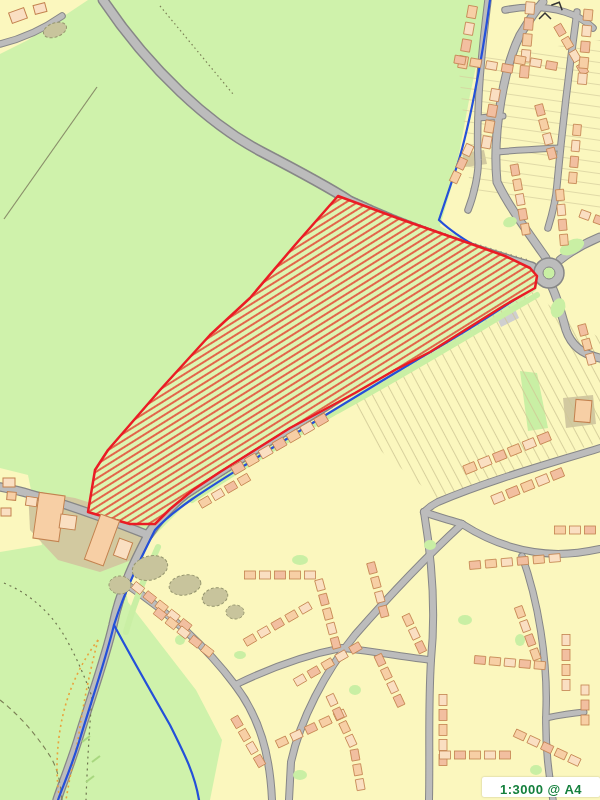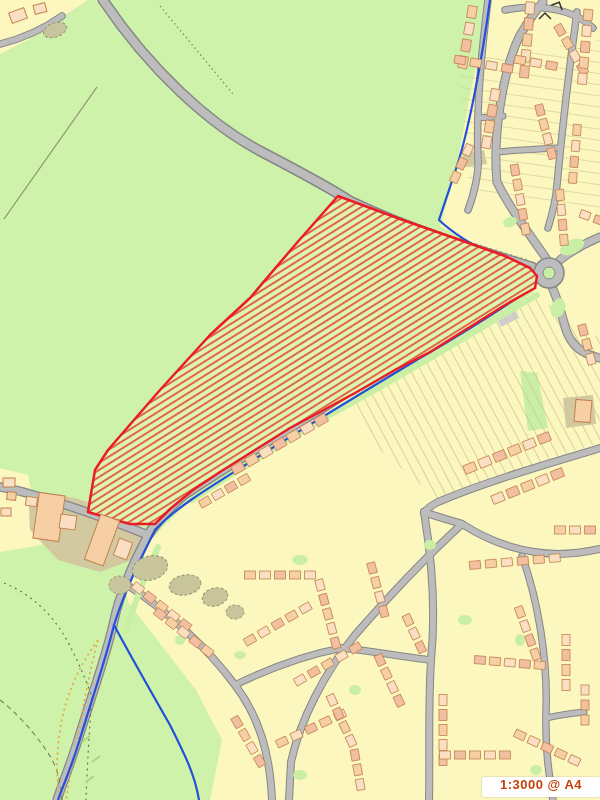--- a/index.html
+++ b/index.html
@@ -1,21 +1,21 @@
 <!DOCTYPE html>
 <html><head>
 <meta charset="utf-8">
 <style>
   html,body{margin:0;padding:0;background:#ffffff;font-family:"Liberation Sans",sans-serif;}
   .map-viewport{position:relative;width:600px;height:800px;overflow:hidden;background:#cff2ab;}
   #map-svg{position:absolute;left:0;top:0;}
   .scale-box{
     position:absolute;right:0;bottom:3px;width:118px;height:20px;
-    background:#ffffff;border-radius:2px;display:flex;align-items:flex-start;justify-content:center;
-    font-size:13px;font-weight:bold;color:#c2410c;letter-spacing:0.5px;
+    background:#ffffff;border-radius:2px;display:flex;align-items:flex-end;justify-content:center;
+    font-size:13px;font-weight:bold;color:#15803d;letter-spacing:0.5px;
     box-shadow:0 0 2px rgba(0,0,0,0.25);
   }
 </style>
 </head>
 <body>
 
 <div class="map-viewport">
   <svg id="map-svg" width="600" height="800" viewBox="0 0 600 800">
       <defs>
         <pattern id="siteHatch" width="6" height="6" patternUnits="userSpaceOnUse" patternTransform="rotate(-32)">

